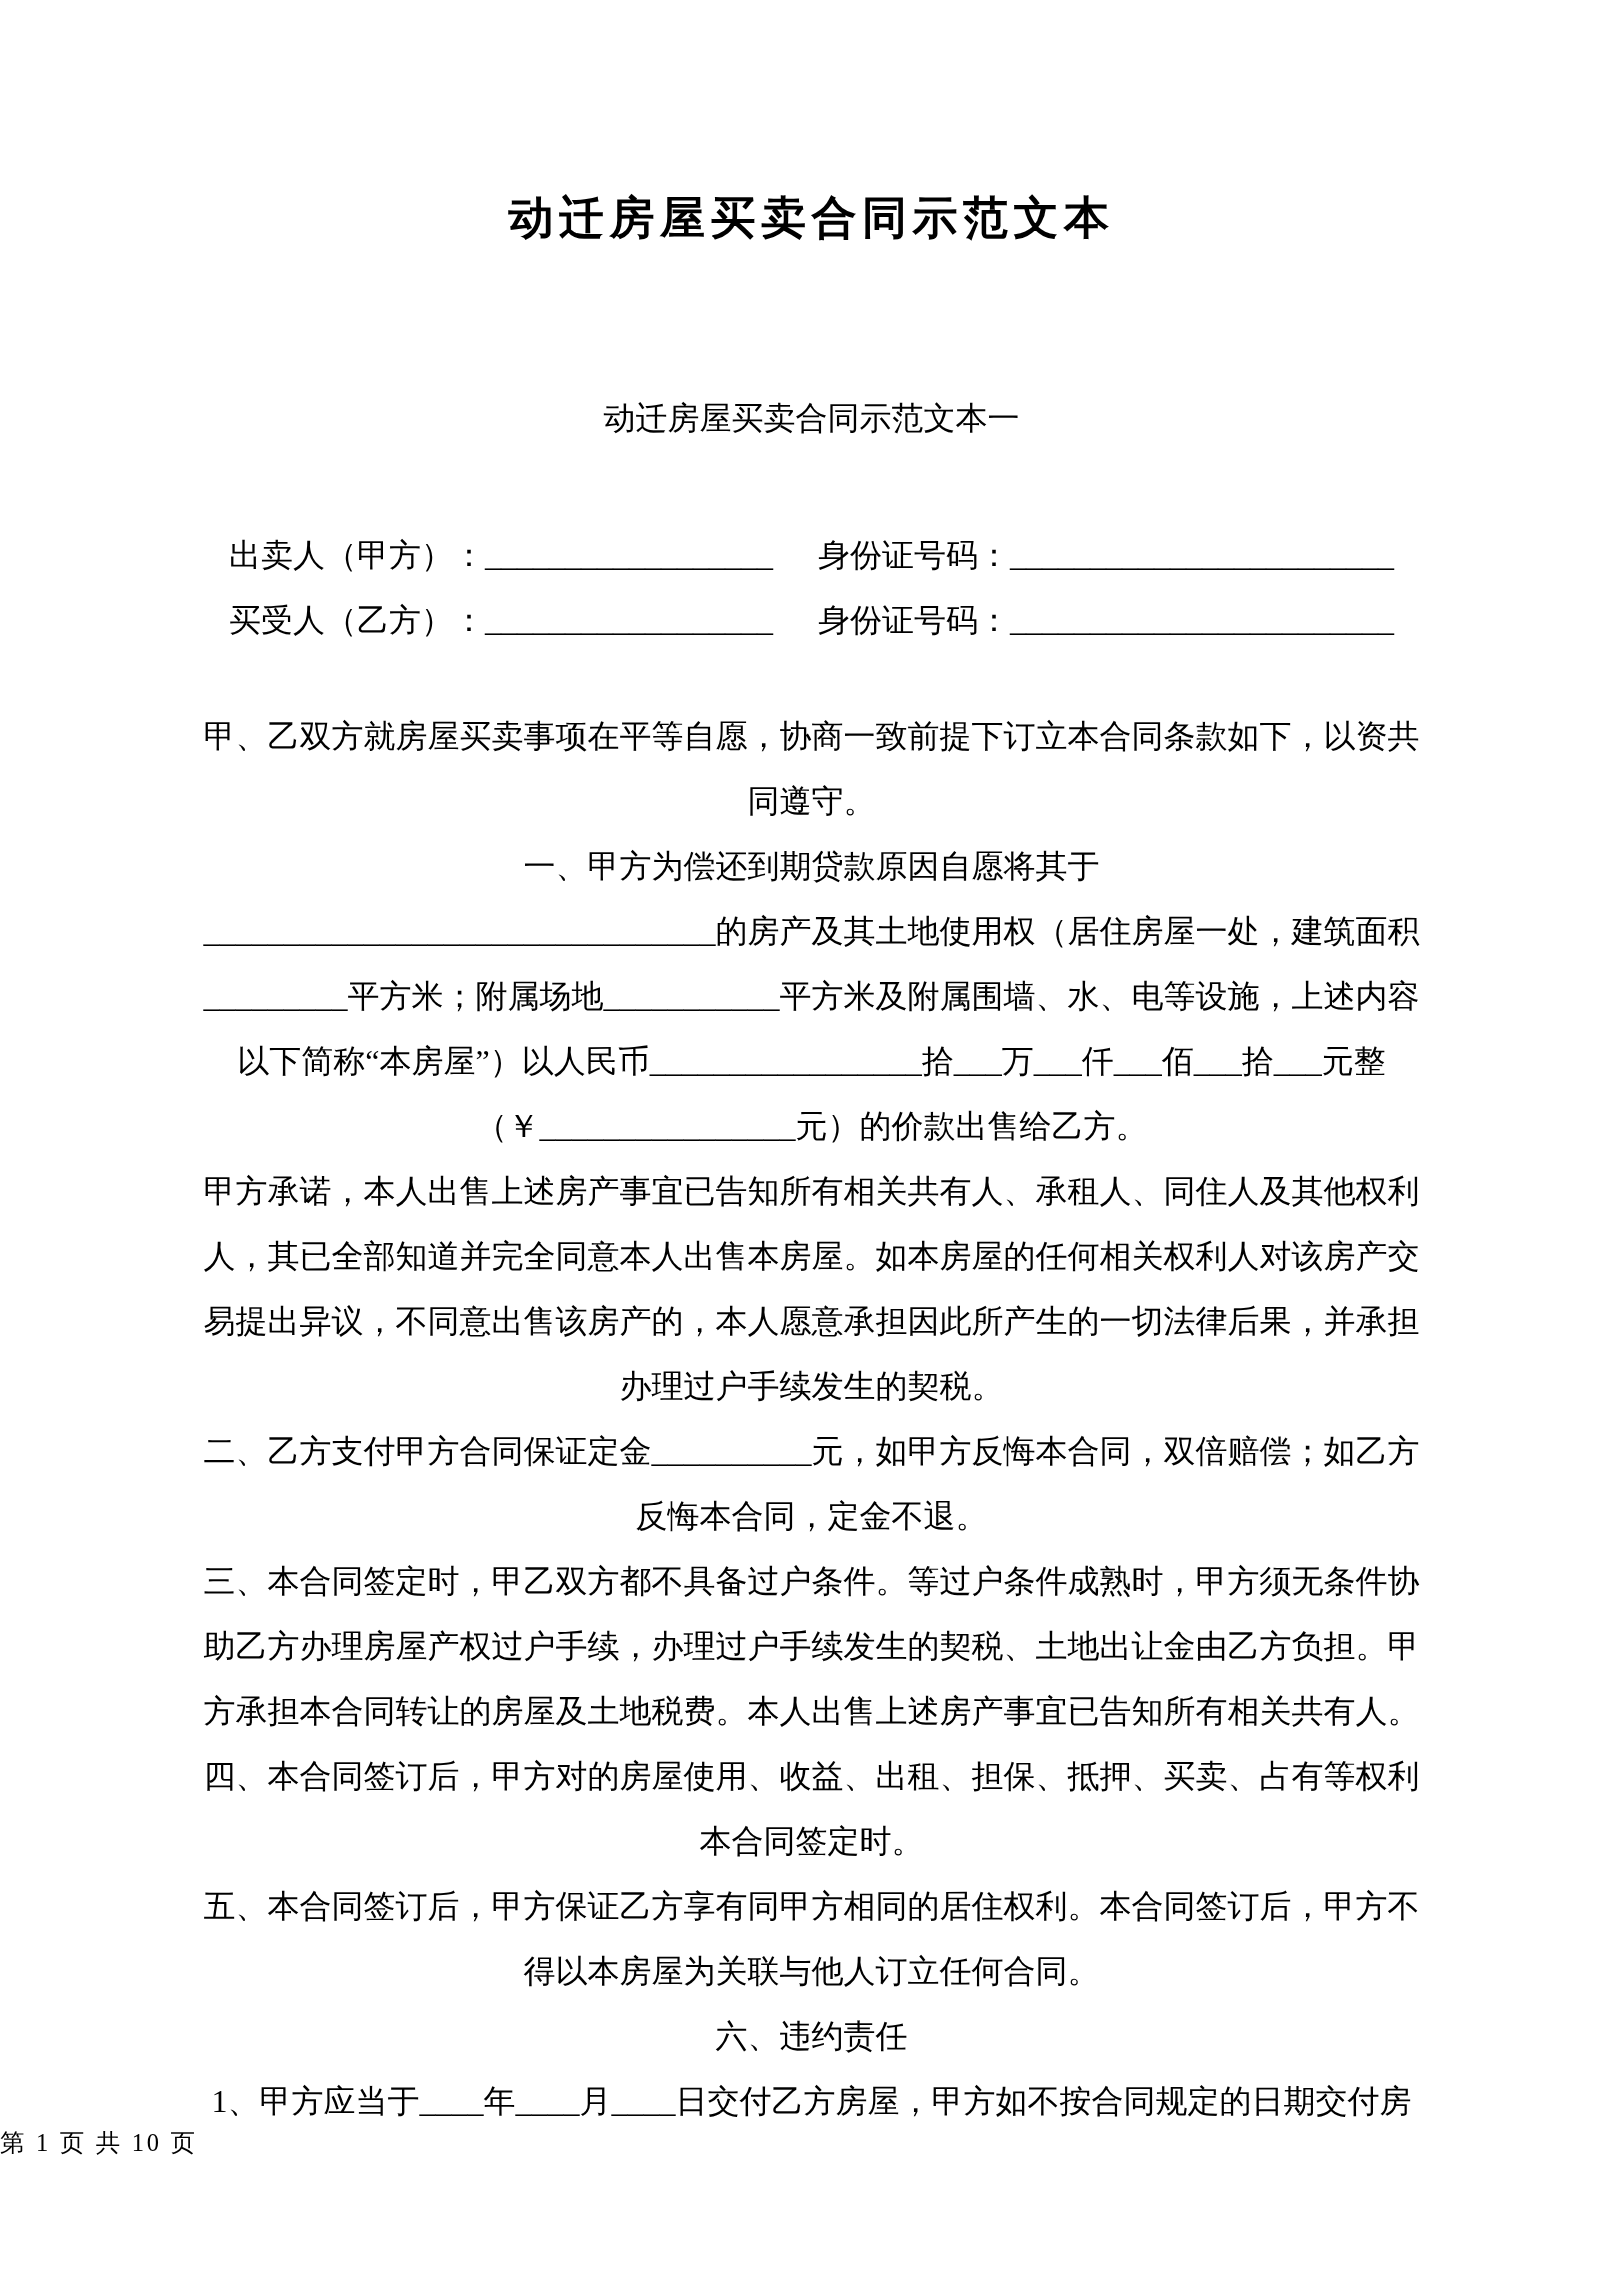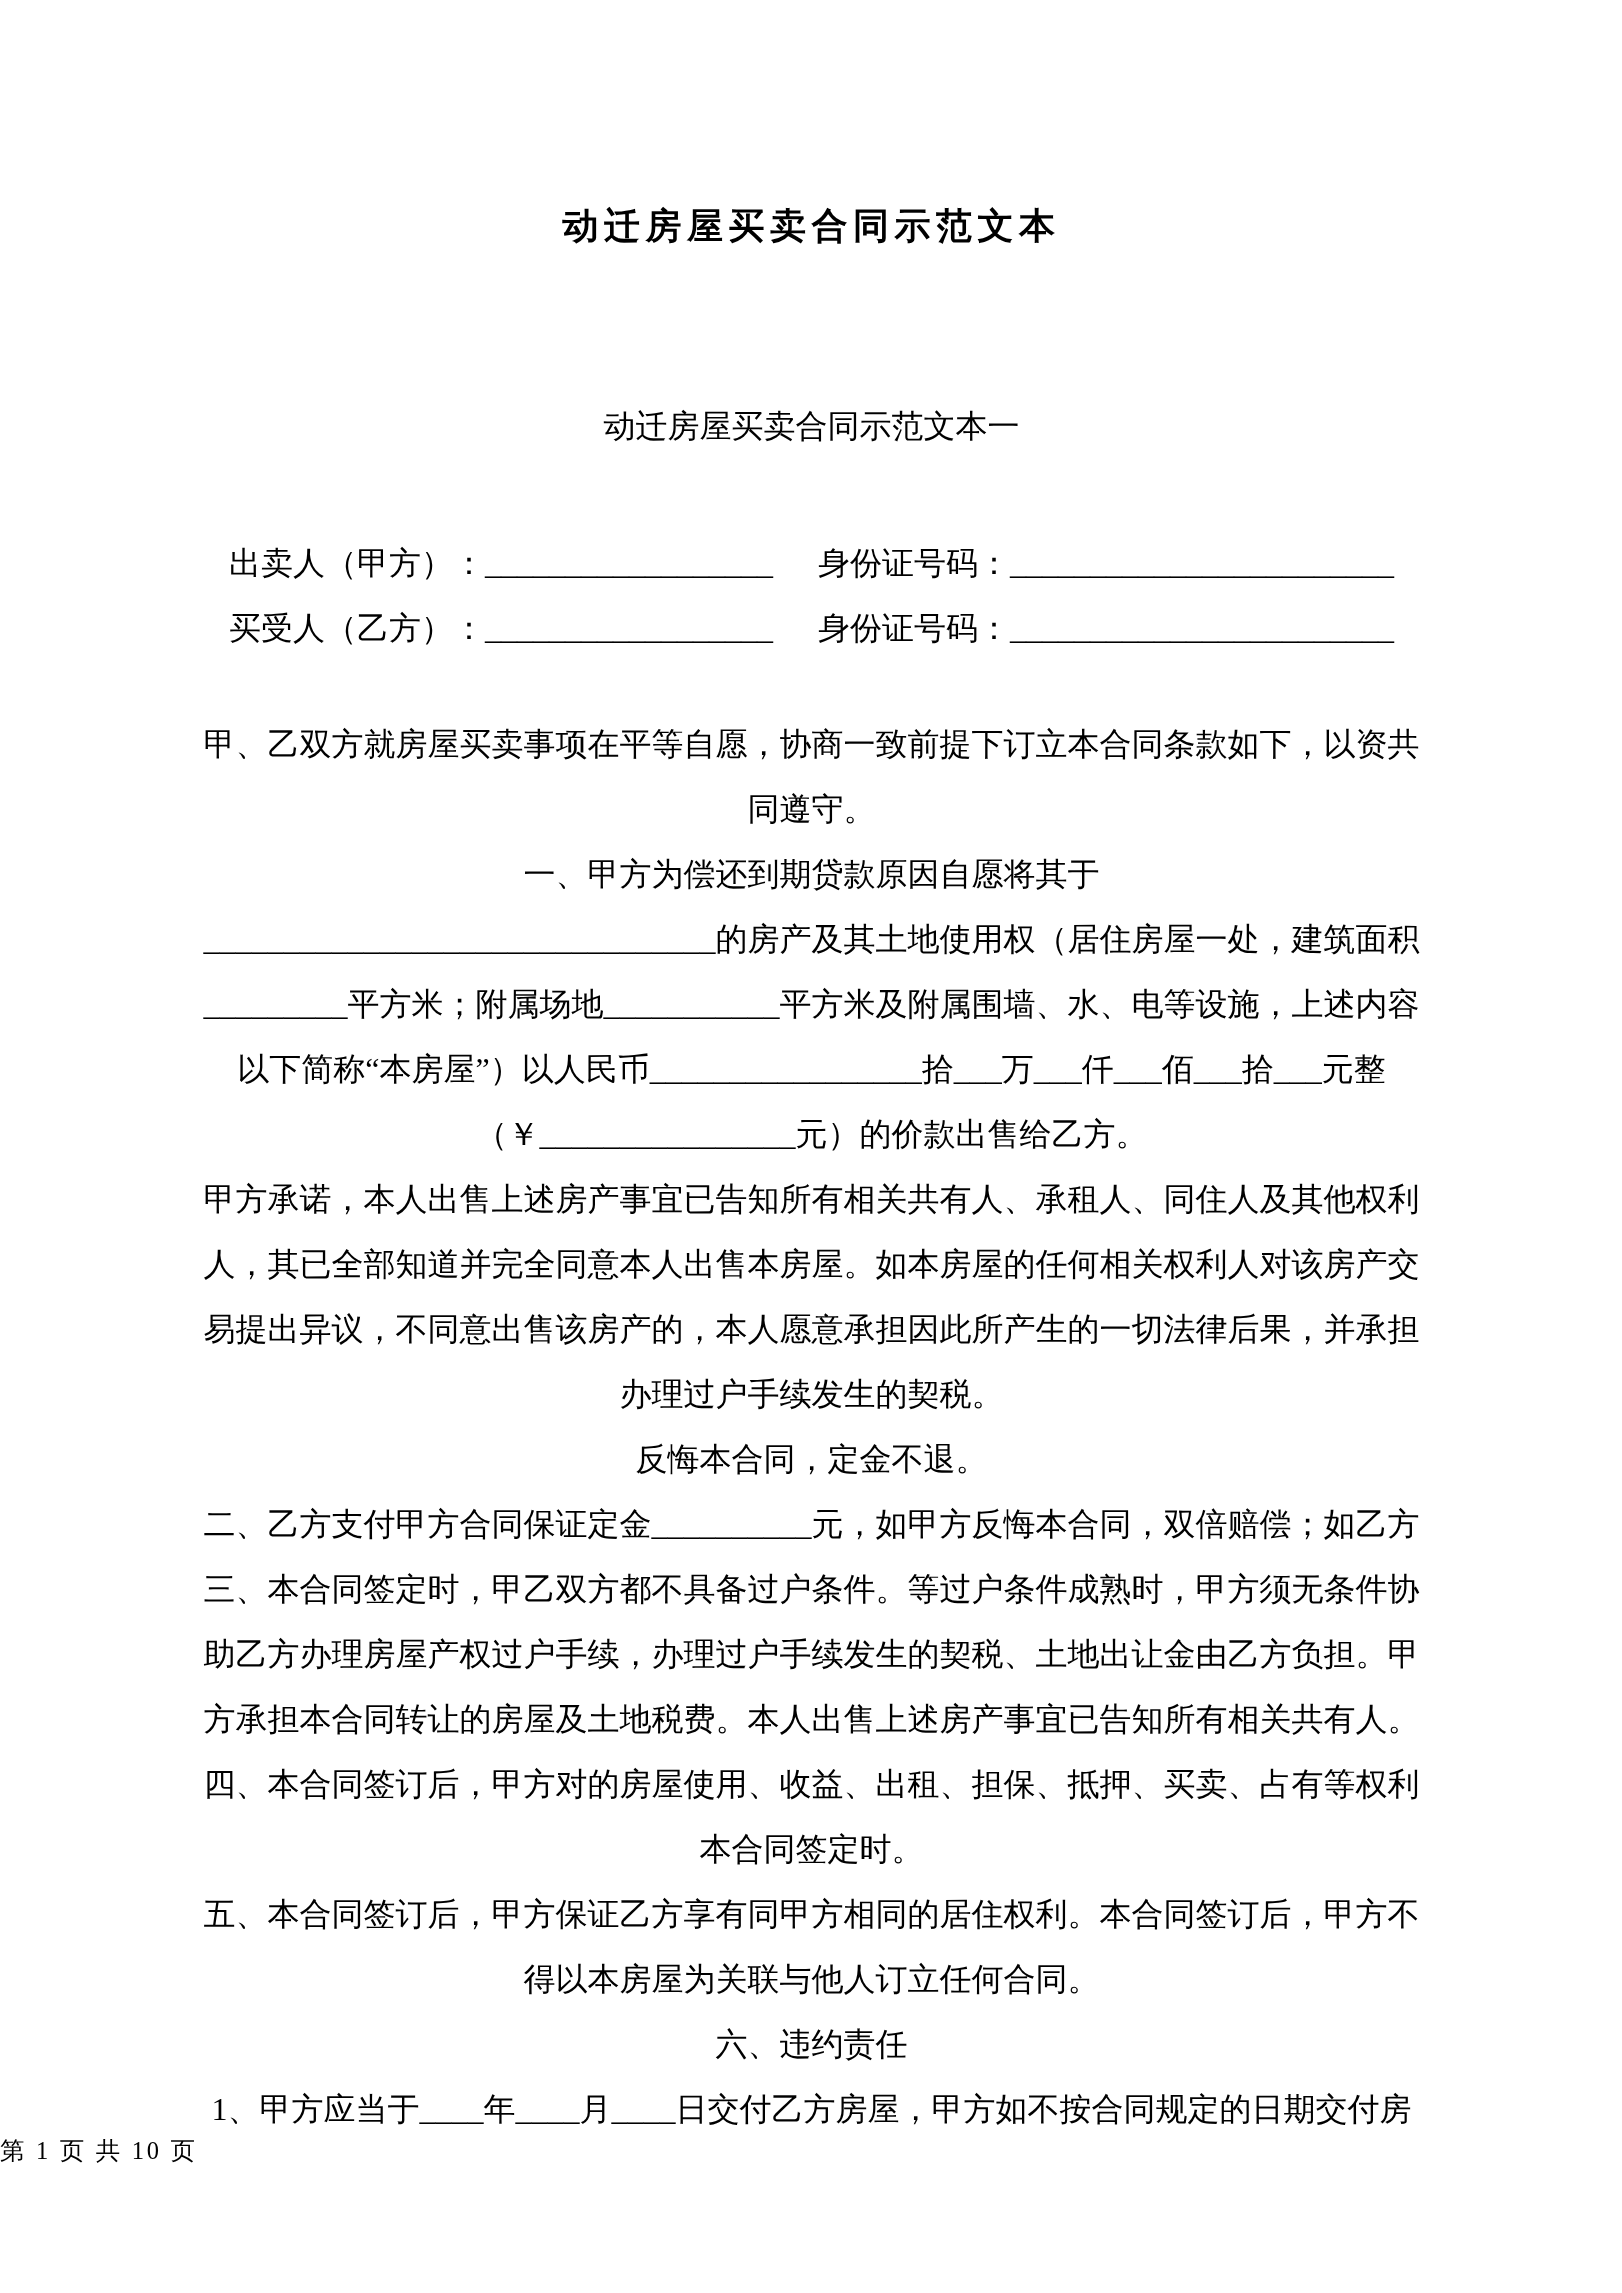--- a/index.html
+++ b/index.html
@@ -7,26 +7,26 @@
     position:relative;
     width:1623px;
     height:2294px;
     margin:0 auto;
     background:#ffffff;
     color:#000000;
     font-family:"Liberation Serif","DejaVu Serif",serif;
     overflow:hidden;
   }
   .title{
-    margin:12px;
+    margin:4px;
     padding-top:173px;
     height:82px;
     line-height:82px;
     text-align:center;
-    font-size:36px;
+    font-size:45px;
     font-weight:700;
     letter-spacing:5.5px;
   }
   .line{
     height:65px;
     line-height:65px;
     font-size:32px;
     padding:0 195px;
     white-space:pre;
     text-align:center;
@@ -63,22 +63,22 @@
     <div class="line">同遵守。</div>
     <div class="line">一、甲方为偿还到期贷款原因自愿将其于</div>
     <div class="line">________________________________的房产及其土地使用权（居住房屋一处，建筑面积</div>
     <div class="line">_________平方米；附属场地___________平方米及附属围墙、水、电等设施，上述内容</div>
     <div class="line">以下简称“本房屋”）以人民币_________________拾___万___仟___佰___拾___元整</div>
     <div class="line">（￥________________元）的价款出售给乙方。</div>
     <div class="line">甲方承诺，本人出售上述房产事宜已告知所有相关共有人、承租人、同住人及其他权利</div>
     <div class="line">人，其已全部知道并完全同意本人出售本房屋。如本房屋的任何相关权利人对该房产交</div>
     <div class="line">易提出异议，不同意出售该房产的，本人愿意承担因此所产生的一切法律后果，并承担</div>
     <div class="line">办理过户手续发生的契税。</div>
+    <div class="line">二、乙方支付甲方合同保证定金__________元，如甲方反悔本合同，双倍赔偿；如乙方</div>
     <div class="line">反悔本合同，定金不退。</div>
-    <div class="line">二、乙方支付甲方合同保证定金__________元，如甲方反悔本合同，双倍赔偿；如乙方</div>
     <div class="line">三、本合同签定时，甲乙双方都不具备过户条件。等过户条件成熟时，甲方须无条件协</div>
     <div class="line">助乙方办理房屋产权过户手续，办理过户手续发生的契税、土地出让金由乙方负担。甲</div>
     <div class="line">方承担本合同转让的房屋及土地税费。本人出售上述房产事宜已告知所有相关共有人。</div>
     <div class="line">四、本合同签订后，甲方对的房屋使用、收益、出租、担保、抵押、买卖、占有等权利</div>
     <div class="line">本合同签定时。</div>
     <div class="line">五、本合同签订后，甲方保证乙方享有同甲方相同的居住权利。本合同签订后，甲方不</div>
     <div class="line">得以本房屋为关联与他人订立任何合同。</div>
     <div class="line">六、违约责任</div>
     <div class="line">1、甲方应当于____年____月____日交付乙方房屋，甲方如不按合同规定的日期交付房</div>
   </div>

